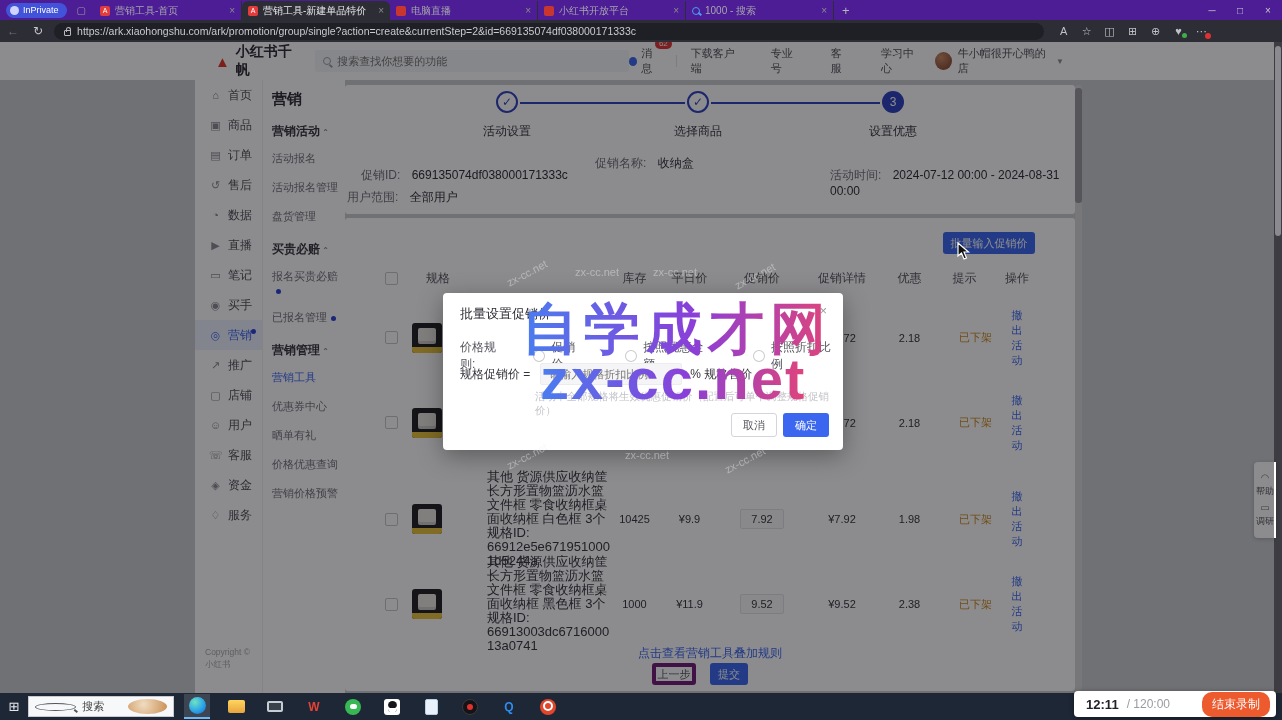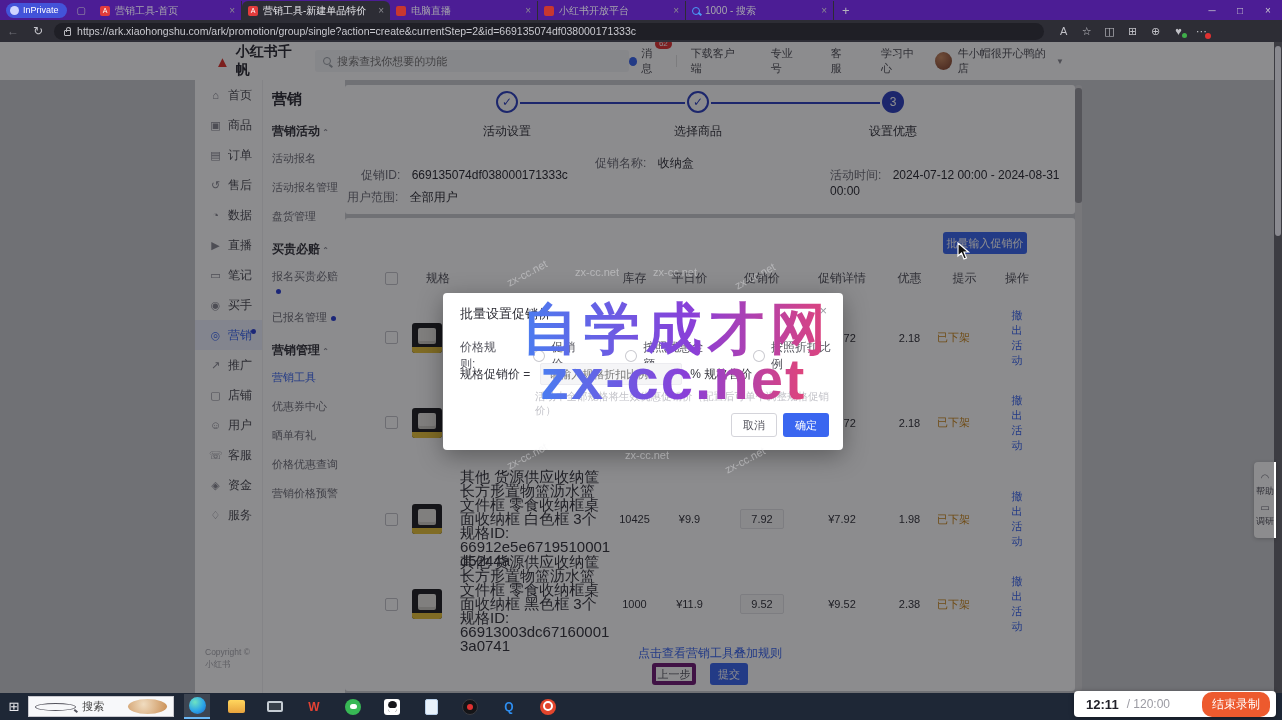--- a/index.html
+++ b/index.html
@@ -73,35 +73,35 @@
   
   .stepline{position:absolute;top:17px;height:2px;background:#2c3fbf;}
   .stepc{position:absolute;top:6px;width:22px;height:22px;border-radius:50%;display:flex;align-items:center;justify-content:center;font-size:12px;}
   .stepc.done{border:2px solid #2c3fbf;color:#2c3fbf;background:#fff;}
   .stepc.current{background:#2c3fbf;color:#fff;}
   .steplabel{position:absolute;top:38px;width:80px;text-align:center;font-size:12px;color:#33333b;}
   .inforow{position:absolute;font-size:12px;}
   .ilabel{color:#70707a;}
   .ivalue{color:#2b2b33;margin-left:8px;}
   
-  .batchbtn{position:absolute;left:598px;top:14px;width:84px;height:22px;background:var(--accent);color:#fff;font-size:11px;border:none;border-radius:3px;font-family:inherit;}
+  .batchbtn{position:absolute;left:598px;top:14px;width:92px;height:22px;background:var(--accent);color:#fff;font-size:11px;border:none;border-radius:3px;font-family:inherit;}
   .thead,.trow{position:absolute;left:25px;width:672px;display:grid;grid-template-columns:42px 48px 152px 45px 65px 80px 80px 55px 55px 50px;align-items:center;}
   .thead{top:50px;height:20px;font-size:12px;color:#55555e;}
   .thead .hc{text-align:center;}
   .thead .hspec{grid-column:2/4;text-align:left;padding-left:14px;}
   .cbx{width:13px;height:13px;border:1px solid #c4c4ca;border-radius:2px;background:#fff;margin:0 auto;}
   .trow{font-size:11px;color:#33333b;}
   .pimg{width:30px;height:30px;border-radius:3px;background:#1f1f22;position:relative;overflow:hidden;}
   .pimg::before{content:'';position:absolute;left:6px;top:5px;width:18px;height:13px;background:#e8e6e0;border-radius:2px;box-shadow:0 3px 0 #cfccc4;}
   .pimg::after{content:'';position:absolute;left:0;bottom:0;width:100%;height:6px;background:#e8c33a;}
-  .spec{line-height:14px;font-size:15px;}
+  .spec{line-height:14px;font-size:13px;margin-left:27px;}
   .specid{word-break:break-all;}
   .cc{text-align:center;}
   .pinput{width:44px;height:20px;background:#fafafa;border:1px solid #e3e3e6;border-radius:2px;font-size:11px;color:#33333b;display:flex;align-items:center;justify-content:center;margin:0 auto;}
-  .tip{color:var(--orange);text-align:left;}
+  .tip{color:var(--orange);text-align:right;}
   .action{color:var(--accent);width:14px;margin:0 auto;word-break:break-all;line-height:15px;text-align:center;}
   .flink{position:absolute;top:427px;width:100%;text-align:center;font-size:12px;color:var(--accent);}
   .btn-prev{position:absolute;left:307px;top:445px;width:44px;height:22px;background:#fff;border:4px solid #701a75;border-radius:3px;font-size:11px;color:#55555e;font-family:inherit;}
   .btn-submit{position:absolute;left:365px;top:445px;width:38px;height:22px;background:var(--accent);border:none;border-radius:3px;font-size:11px;color:#fff;font-family:inherit;}
   
   .c-scroll{position:absolute;left:1075px;top:43px;width:7px;height:606px;background:#d7d7da;border-radius:3px;}
   .c-thumb{position:absolute;left:0;top:3px;width:7px;height:115px;background:#97979d;border-radius:3px;}
   .w-scroll{position:absolute;left:1274px;top:42px;width:8px;height:651px;background:#3c3c42;}
   .w-thumb{position:absolute;left:1px;top:4px;width:6px;height:190px;background:#8a8a90;border-radius:3px;}
   

